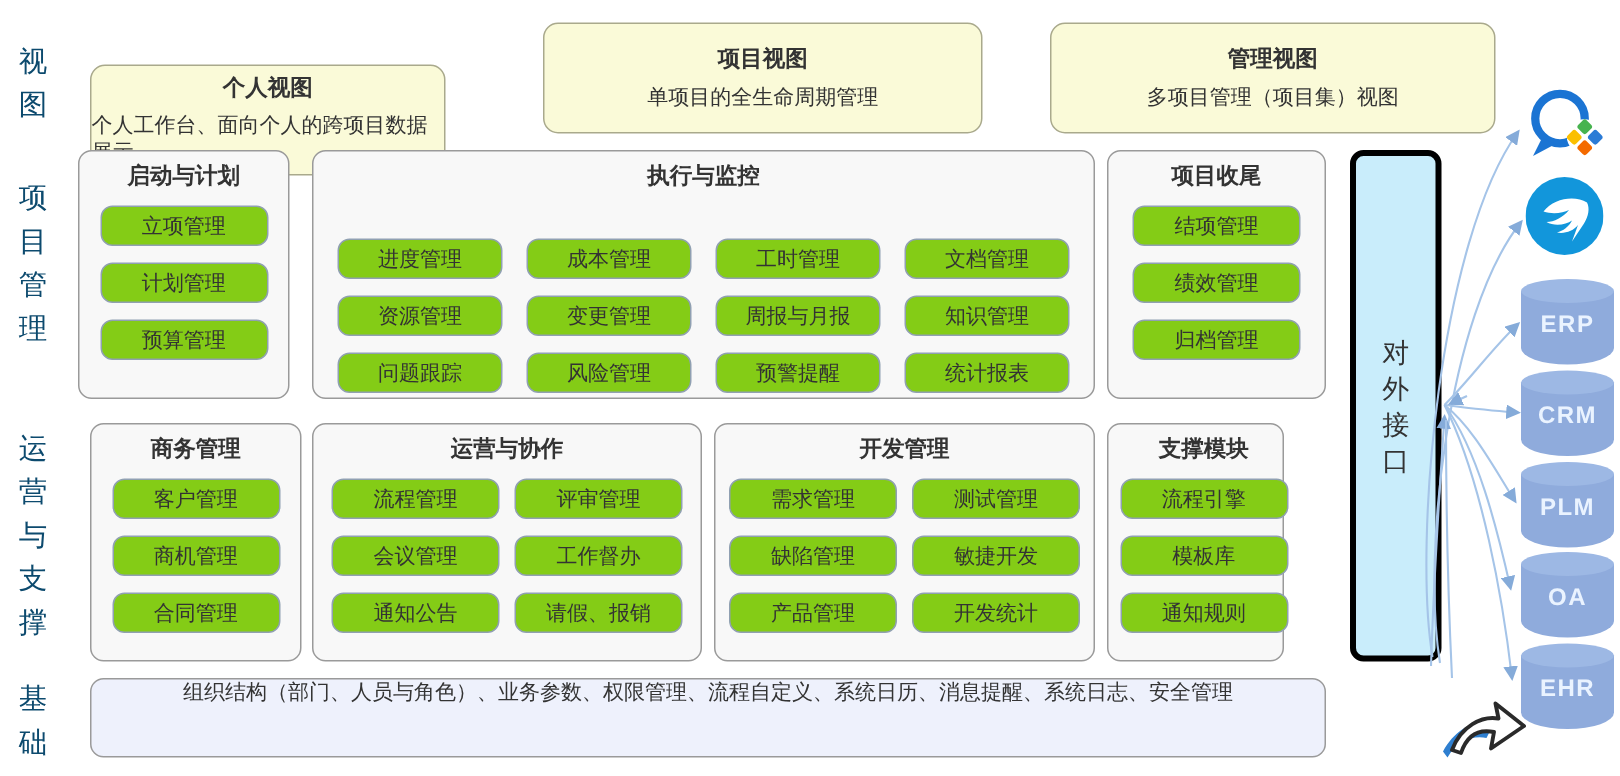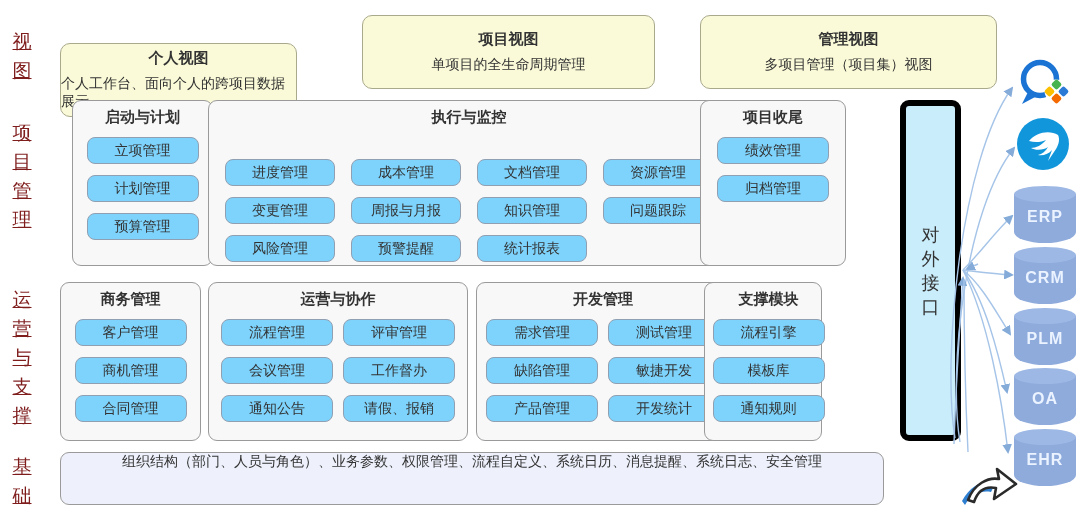--- a/index.html
+++ b/index.html
@@ -4,22 +4,22 @@
 <style>
   html,body{margin:0;padding:0;background:#fff;}
   #stage{
     position:relative;width:1080px;height:517px;background:#fff;
     font-family:"Liberation Sans","DejaVu Sans",sans-serif;color:#333;
     overflow:hidden;
   }
   
   .rail{
     position:absolute;left:8px;width:28px;text-align:center;
-    font-size:19px;line-height:29px;color:#7f1d1d;
-    word-break:break-all;white-space:normal;text-decoration:underline;
+    font-size:19px;line-height:29px;color:#0c4a6e;
+    word-break:break-all;white-space:normal;
   }
   
   .viewbox{
     position:absolute;top:15px;height:74px;box-sizing:border-box;
     background:#fafad8;border:1px solid #a9a98c;border-radius:10px;
     display:flex;flex-direction:column;align-items:center;justify-content:center;gap:7px;
   }
   .viewbox .vtitle{font-size:15px;font-weight:bold;}
   .viewbox .vsub{font-size:14px;}
   
@@ -27,27 +27,27 @@
     position:absolute;box-sizing:border-box;background:#f8f8f8;
     border:1px solid #9a9a9a;border-radius:9px;
     display:flex;flex-direction:column;align-items:center;
   }
   .group .gtitle{font-size:15px;font-weight:bold;margin-top:7px;}
   .chips{display:grid;margin-top:10px;row-gap:11px;justify-content:center;align-content:start;}
   .chips.c1{grid-template-columns:112px;}
   .chips.c2{grid-template-columns:112px 112px;column-gap:10px;}
   .chips.c4{grid-template-columns:110px 110px 110px 110px;column-gap:16px;margin-top:32px;}
   .chip{
-    box-sizing:border-box;height:27px;background:#7dd3fc;border:1px solid #90a0b2;
+    box-sizing:border-box;height:27px;background:#84cc16;border:1px solid #90a0b2;
     border-radius:8px;font-size:14px;display:flex;align-items:center;justify-content:center;
   }
   
   #ext-box{
     position:absolute;left:900px;top:100px;width:61px;height:341px;box-sizing:border-box;
-    background:#c9edfb;border:6px solid #000000;border-radius:9px;
+    background:#c9edfb;border:4px solid #000000;border-radius:9px;
     display:flex;align-items:center;justify-content:center;
   }
   #ext-box .vert{width:20px;font-size:18px;line-height:24px;word-break:break-all;text-align:center;}
   
   #foundation{
     position:absolute;left:60px;top:452px;width:824px;height:53px;box-sizing:border-box;
     background:#eef1fc;border:1px solid #9a9a9a;border-radius:9px;
     display:flex;align-items:flex-start;justify-content:center;font-size:14px;
   }
   
@@ -77,49 +77,51 @@
   </div>
   <div class="viewbox" style="left:362px;width:293px;">
     <div class="vtitle">项目视图</div>
     <div class="vsub">单项目的全生命周期管理</div>
   </div>
   <div class="viewbox" style="left:660px;width:297px;margin-left:40px;">
     <div class="vtitle">管理视图</div>
     <div class="vsub">多项目管理（项目集）视图</div>
   </div>
 
-  <div class="group" style="left:72px;top:100px;width:141px;height:166px;">
+  <div class="group" style="left:52px;top:100px;width:141px;height:166px;">
     <div class="gtitle">启动与计划</div>
     <div class="chips c1">
       <div class="chip">立项管理</div>
       <div class="chip">计划管理</div>
       <div class="chip">预算管理</div>
     </div>
   </div>
 
   <div class="group" style="left:208px;top:100px;width:522px;height:166px;">
     <div class="gtitle">执行与监控</div>
     <div class="chips c4">
       <div class="chip">进度管理</div>
       <div class="chip">成本管理</div>
+      <div class="chip">工时管理</div>
       <div class="chip">文档管理</div>
       <div class="chip">资源管理</div>
       <div class="chip">变更管理</div>
       <div class="chip">周报与月报</div>
       <div class="chip">知识管理</div>
       <div class="chip">问题跟踪</div>
       <div class="chip">风险管理</div>
       <div class="chip">预警提醒</div>
       <div class="chip">统计报表</div>
     </div>
   </div>
 
-  <div class="group" style="left:700px;top:100px;width:146px;height:166px;">
+  <div class="group" style="left:738px;top:100px;width:146px;height:166px;">
     <div class="gtitle">项目收尾</div>
     <div class="chips c1">
+      <div class="chip">结项管理</div>
       <div class="chip">绩效管理</div>
       <div class="chip">归档管理</div>
     </div>
   </div>
 
   <div class="group" style="left:60px;top:282px;width:141px;height:159px;">
     <div class="gtitle">商务管理</div>
     <div class="chips c1">
       <div class="chip">客户管理</div>
       <div class="chip">商机管理</div>
@@ -144,21 +146,21 @@
     <div class="chips c2">
       <div class="chip">需求管理</div>
       <div class="chip">测试管理</div>
       <div class="chip">缺陷管理</div>
       <div class="chip">敏捷开发</div>
       <div class="chip">产品管理</div>
       <div class="chip">开发统计</div>
     </div>
   </div>
 
-  <div class="group" style="left:704px;top:282px;width:118px;height:159px;padding-left:11px;">
+  <div class="group" style="left:738px;top:282px;width:118px;height:159px;padding-left:11px;">
     <div class="gtitle">支撑模块</div>
     <div class="chips c1">
       <div class="chip">流程引擎</div>
       <div class="chip">模板库</div>
       <div class="chip">通知规则</div>
     </div>
   </div>
 
   <div id="ext-box">
     <div class="vert">对外接口</div>

